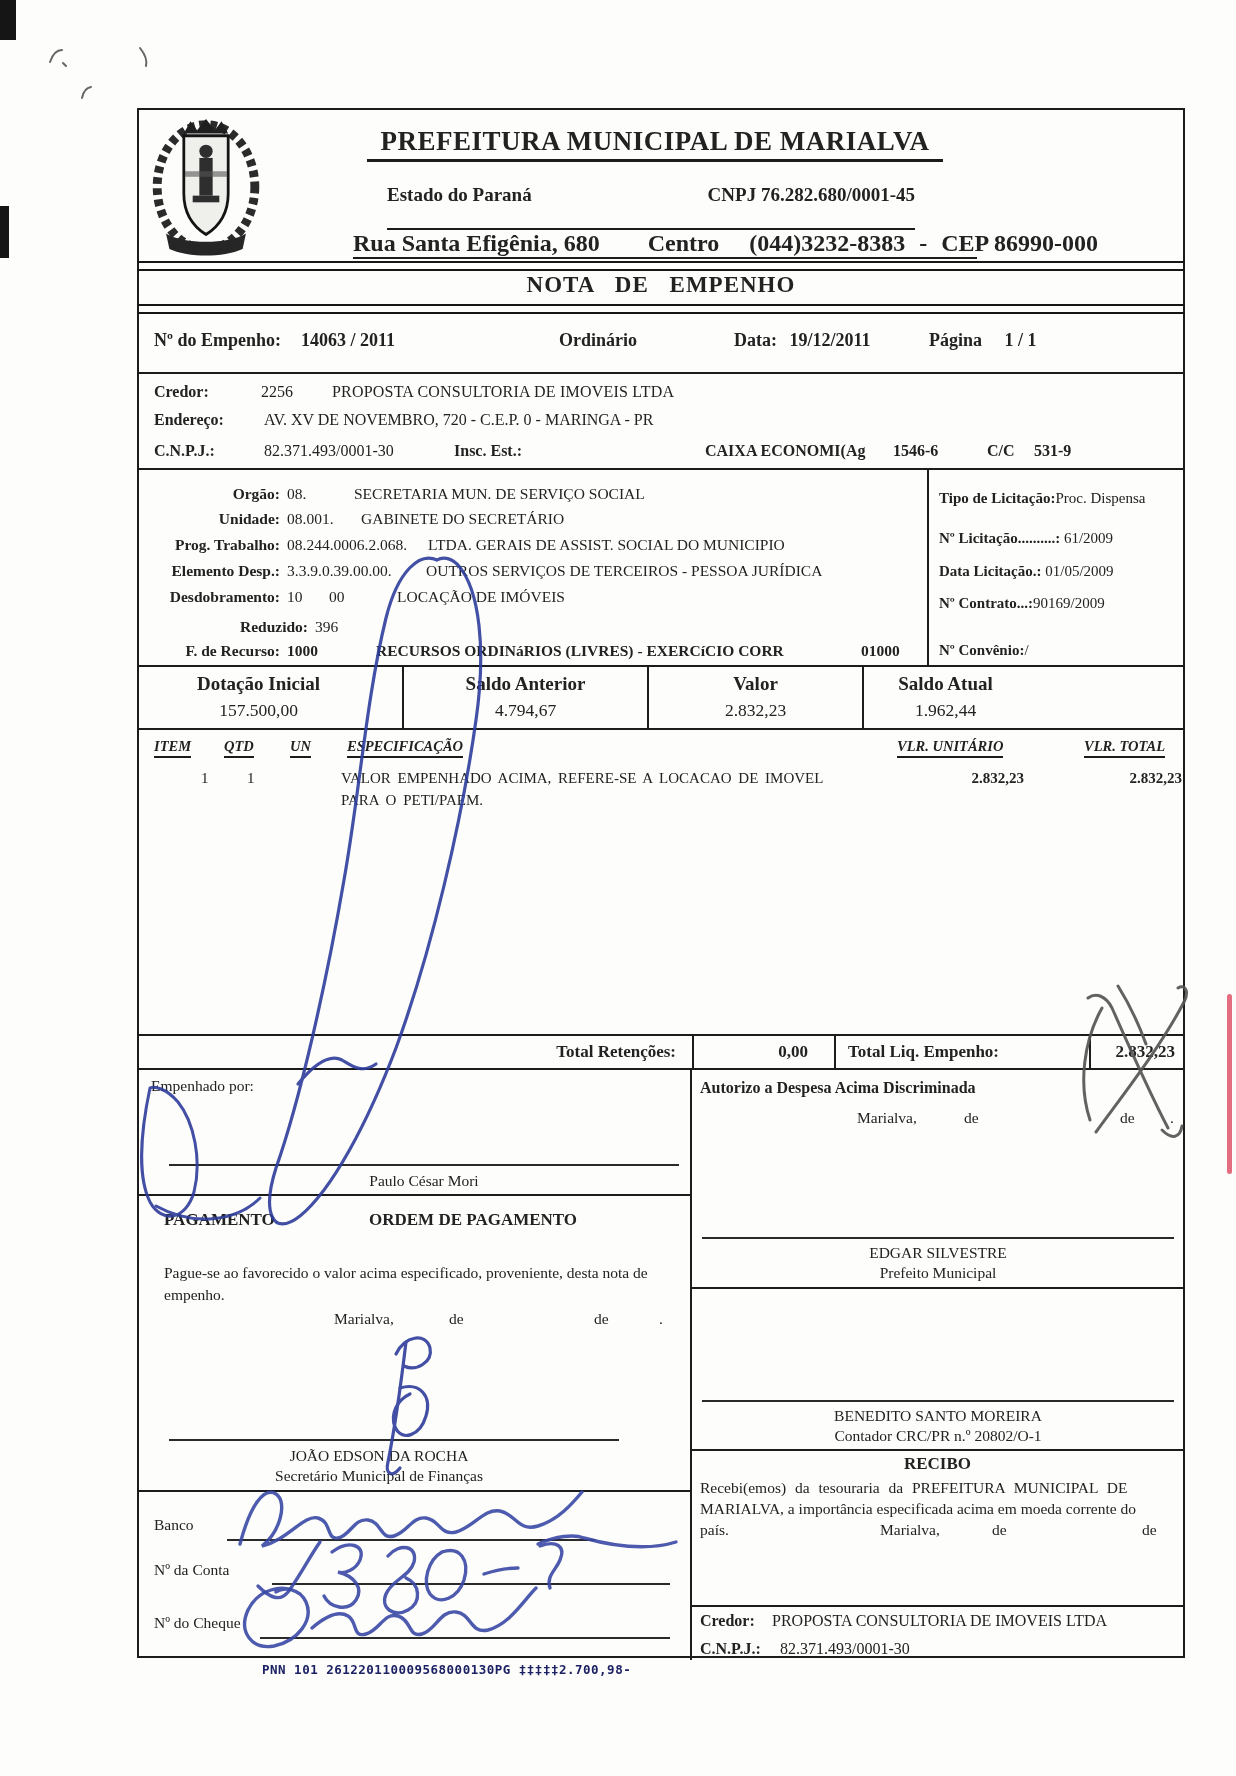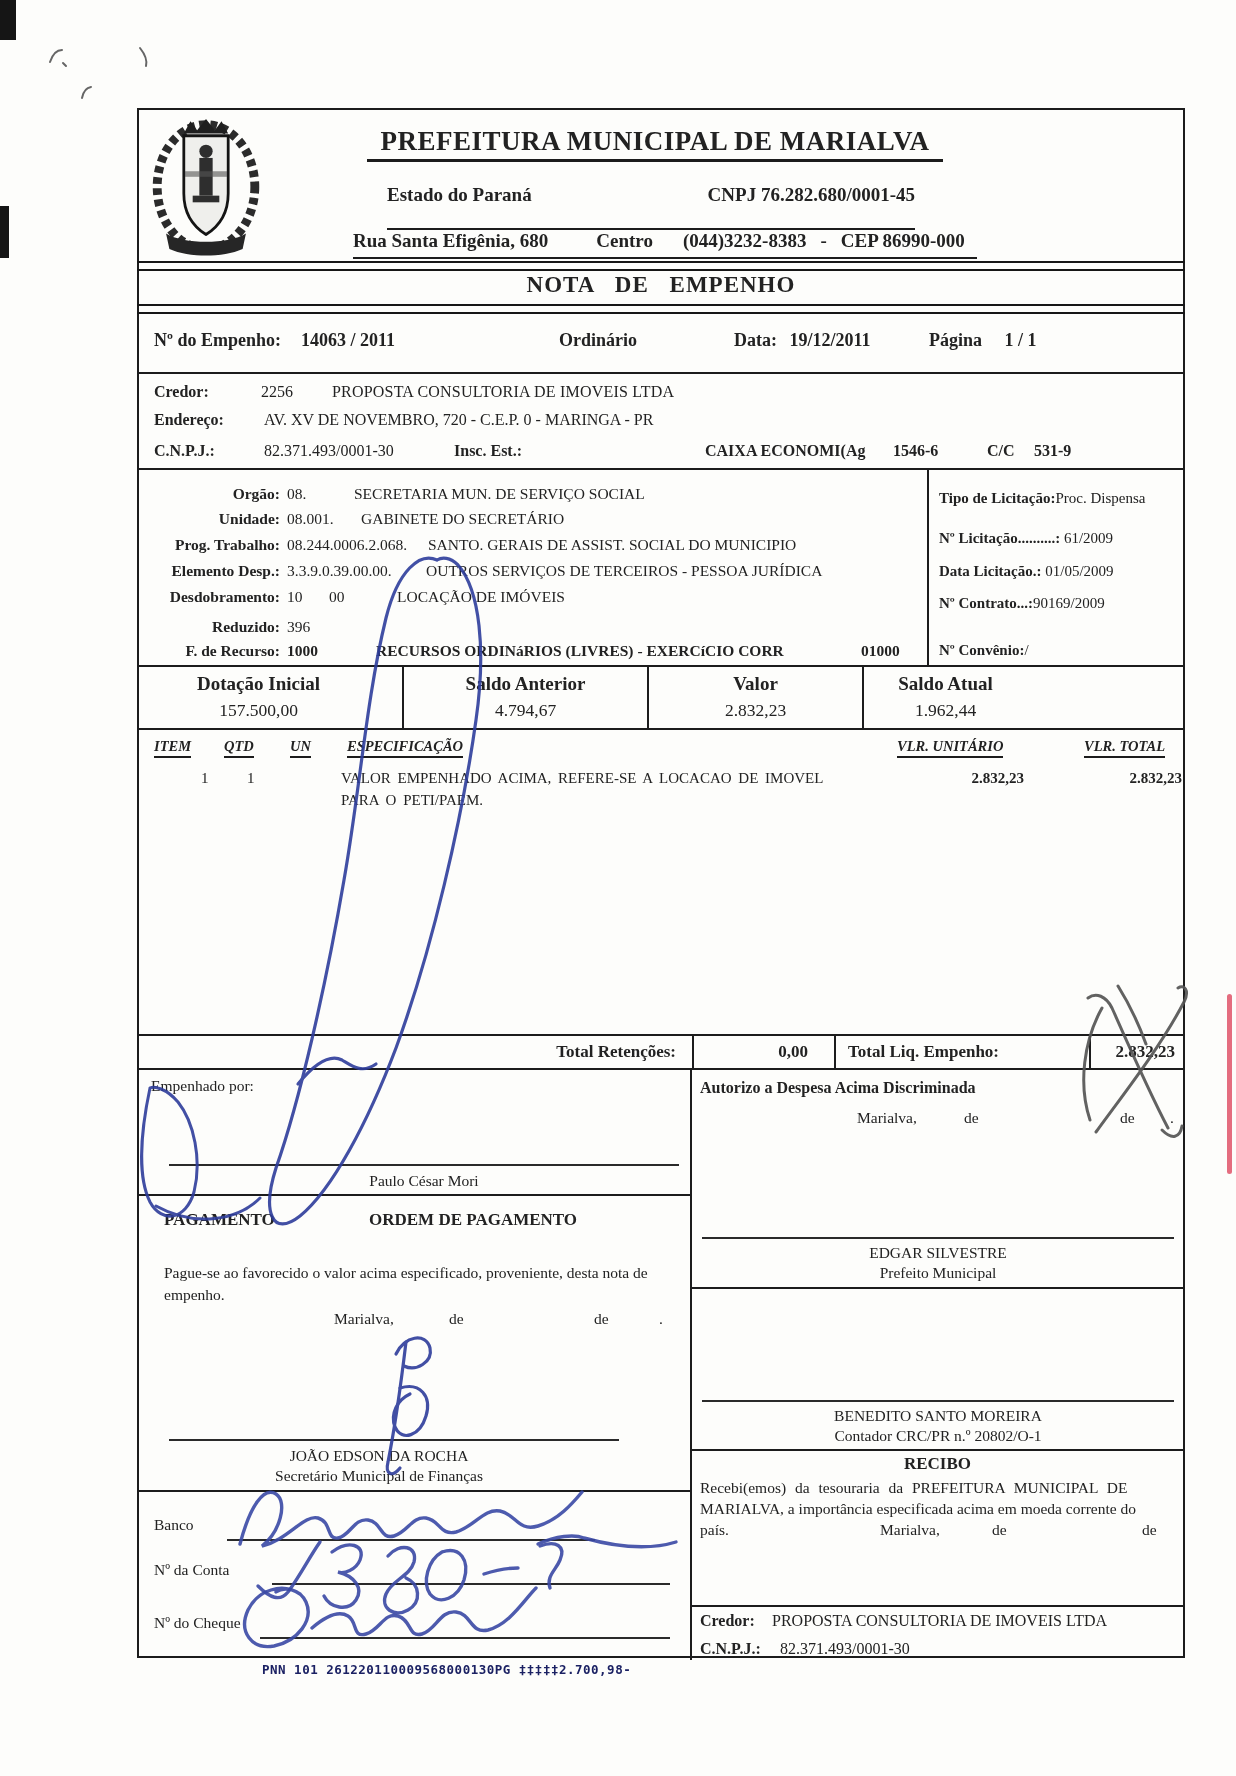--- a/index.html
+++ b/index.html
@@ -11,22 +11,22 @@
   .rt{text-align:right;}
 
   .form{position:absolute;left:137px;top:108px;width:1048px;height:1550px;
         border:2.5px solid #1c1c1c;box-sizing:border-box;}
 
   
   .org-title{left:228px;top:16px;width:576px;font-size:27px;letter-spacing:.5px;
              border-bottom:3px solid #1c1c1c;padding-bottom:2px;}
   .statecnpj{left:248px;top:74px;width:528px;display:flex;justify-content:space-between;
              font-size:19px;border-bottom:2.5px solid #1c1c1c;padding-bottom:22px;}
-  .addrline{left:214px;top:120px;width:624px;display:flex;font-size:19px;
-            border-bottom:2.5px solid #1c1c1c;padding-bottom:5px;white-space:nowrap;}
+  .addrline{left:214px;top:120px;width:624px;display:flex;font-size:24px;
+            border-bottom:2.5px solid #1c1c1c;white-space:nowrap;}
   .dline{left:-2px;right:-2px;height:6px;border-top:2.5px solid #161616;border-bottom:2.5px solid #161616;}
 
   .doc-title{left:0;right:0;top:162px;font-size:23px;word-spacing:14px;letter-spacing:1px;}
 
   .emp-row{top:220px;font-size:18px;}
   .sep{left:-2px;right:-2px;height:0;border-top:2.5px solid #1c1c1c;}
 
   .f16{font-size:16px;}
   .f155{font-size:15.5px;}
 
@@ -149,34 +149,34 @@
       <span class="ds" style="left:215px;">SECRETARIA MUN. DE SERVIÇO SOCIAL</span>
     </div>
     <div class="ab brow" style="top:400px;">
       <span class="lb">Unidade:</span>
       <span class="cd">08.001.</span>
       <span class="ds" style="left:222px;">GABINETE DO SECRETÁRIO</span>
     </div>
     <div class="ab brow" style="top:426px;">
       <span class="lb">Prog. Trabalho:</span>
       <span class="cd">08.244.0006.2.068.</span>
-      <span class="ds" style="left:289px;">SANTO. GERAIS DE ASSIST. SOCIAL DO MUNICIPIO</span>
+      <span class="ds" style="left:289px;">LTDA. GERAIS DE ASSIST. SOCIAL DO MUNICIPIO</span>
     </div>
     <div class="ab brow" style="top:452px;">
       <span class="lb">Elemento Desp.:</span>
       <span class="cd">3.3.9.0.39.00.00.</span>
       <span class="ds" style="left:287px;">OUTROS SERVIÇOS DE TERCEIROS - PESSOA JURÍDICA</span>
     </div>
     <div class="ab brow" style="top:478px;">
       <span class="lb">Desdobramento:</span>
       <span class="cd">10</span>
       <span class="cd" style="left:190px;">00</span>
       <span class="ds" style="left:258px;">LOCAÇÃO DE IMÓVEIS</span>
     </div>
-    <div class="ab brow" style="top:508px;">
+    <div class="ab brow" style="top:508px;margin-left:28px;">
       <span class="lb">Reduzido:</span>
       <span class="cd">396</span>
     </div>
     <div class="ab brow b" style="top:532px;">
       <span class="lb">F. de Recurso:</span>
       <span class="cd b">1000</span>
       <span class="ds b" style="left:237px;">RECURSOS ORDINáRIOS (LIVRES) - EXERCíCIO CORR</span>
       <span class="ds b" style="left:722px;">01000</span>
     </div>
 

